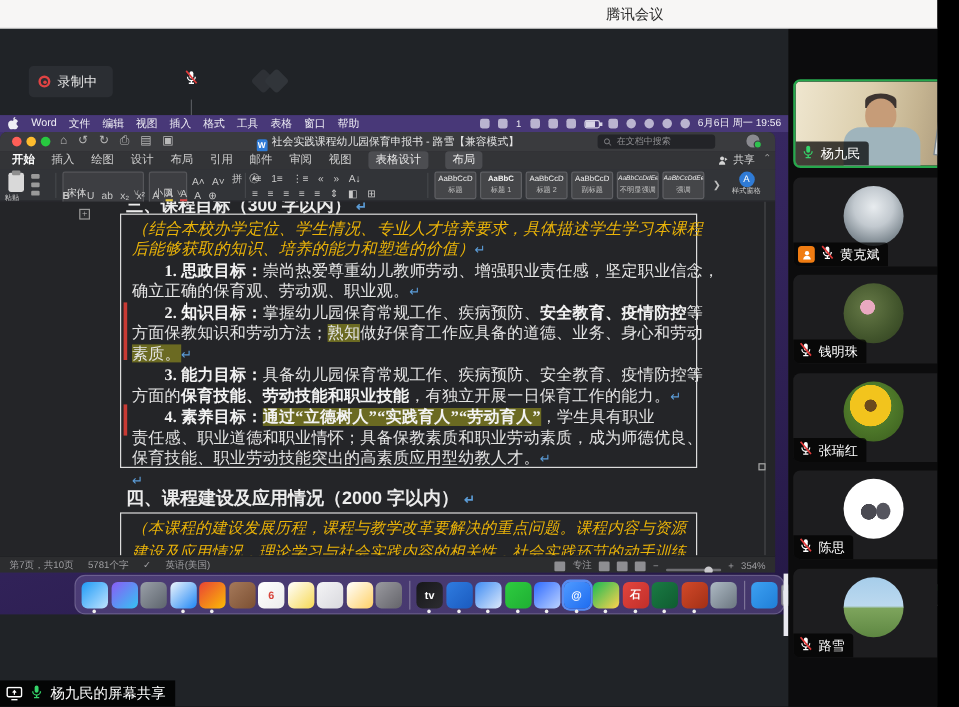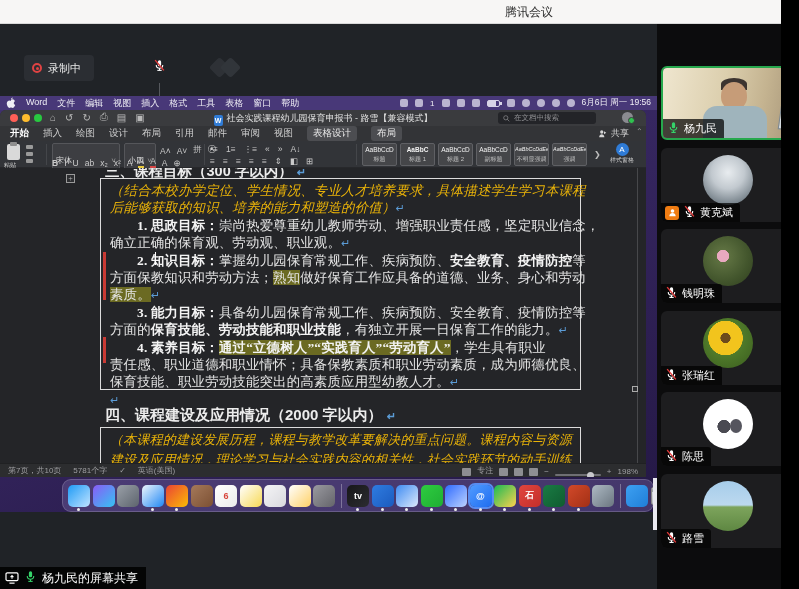--- a/index.html
+++ b/index.html
@@ -409,21 +409,21 @@
             <span class="vm"></span>
             <span>专注</span>
             <span class="vm"></span>
             <span class="vm"></span>
             <span class="vm"></span>
             <span>−</span>
             <span id="zoomslider">
                 <i></i>
               </span>
             <span>+</span>
-            <span>198%</span>
+            <span>354%</span>
           </span>
         </div>
       </div>
 
       <div class="abs" id="dock">
           <div class="dicon" style="background: linear-gradient(135deg, rgb(31, 155, 246) 0%, rgb(191, 227, 255) 100%);">
             <i class="dot"></i>
           </div>
           <div class="dicon" style="background: linear-gradient(135deg, rgb(138, 92, 245) 0%, rgb(53, 195, 243) 100%);"></div>
           <div class="dicon" style="background: linear-gradient(135deg, rgb(154, 160, 168) 0%, rgb(93, 100, 109) 100%);"></div>

